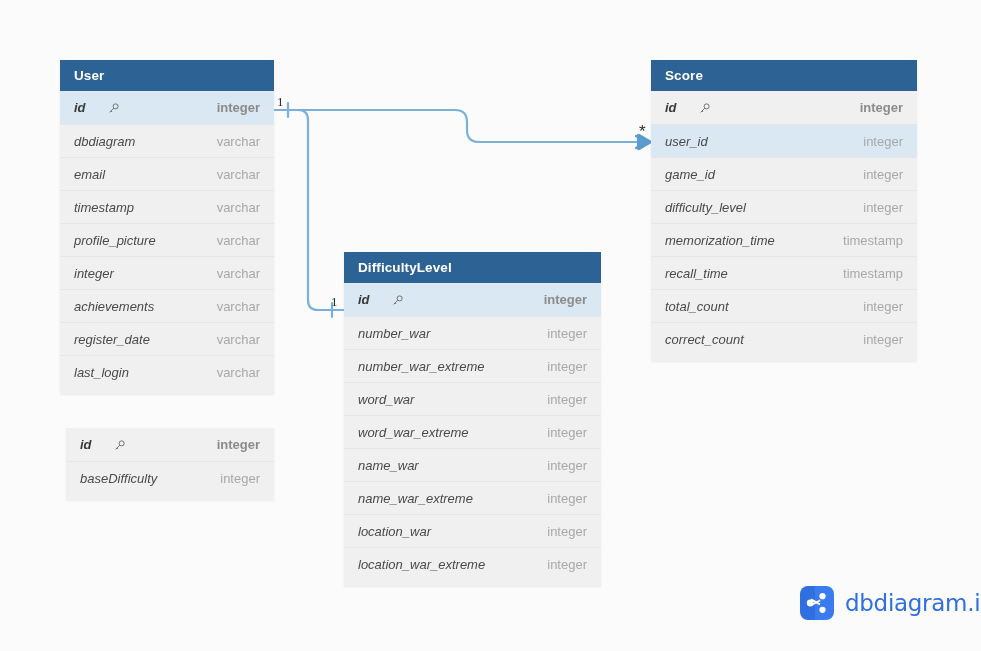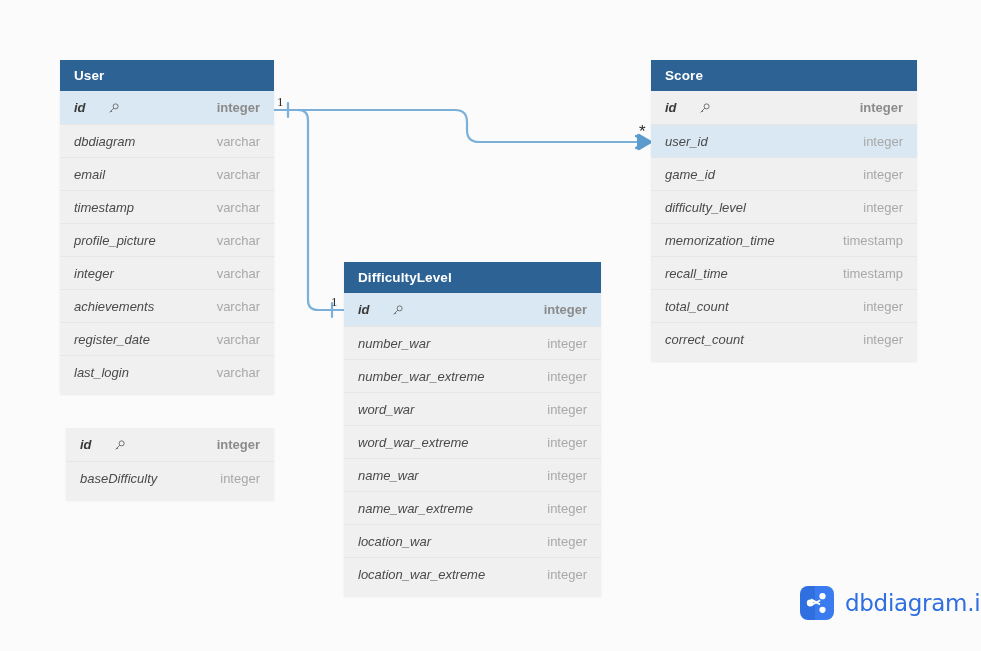--- a/index.html
+++ b/index.html
@@ -237,21 +237,21 @@
           </span>
         <span class="field-type">integer</span>
       </div>
       <div class="field-row">
         <span class="field-name">baseDifficulty</span>
         <span class="field-type">integer</span>
       </div>
     </div>
   </div>
 
-  <div class="table-card" style="left:344px; top:262px; width:257px;">
+  <div class="table-card" style="left:344px; top:252px; width:257px;">
     <div class="table-header">DifficultyLevel</div>
     <div class="table-body">
       <div class="field-row pk highlight">
         <span class="field-name">
             <span>id</span>
             <span class="key-icon">
               <svg width="13" height="13" viewBox="0 0 16 16">
                 <g fill="none" stroke="#6f6f6f" stroke-width="1.2">
                   <circle cx="10.6" cy="5.4" r="3.1"></circle>
                   <path d="M8.4 7.6 L3.2 12.8"></path>

